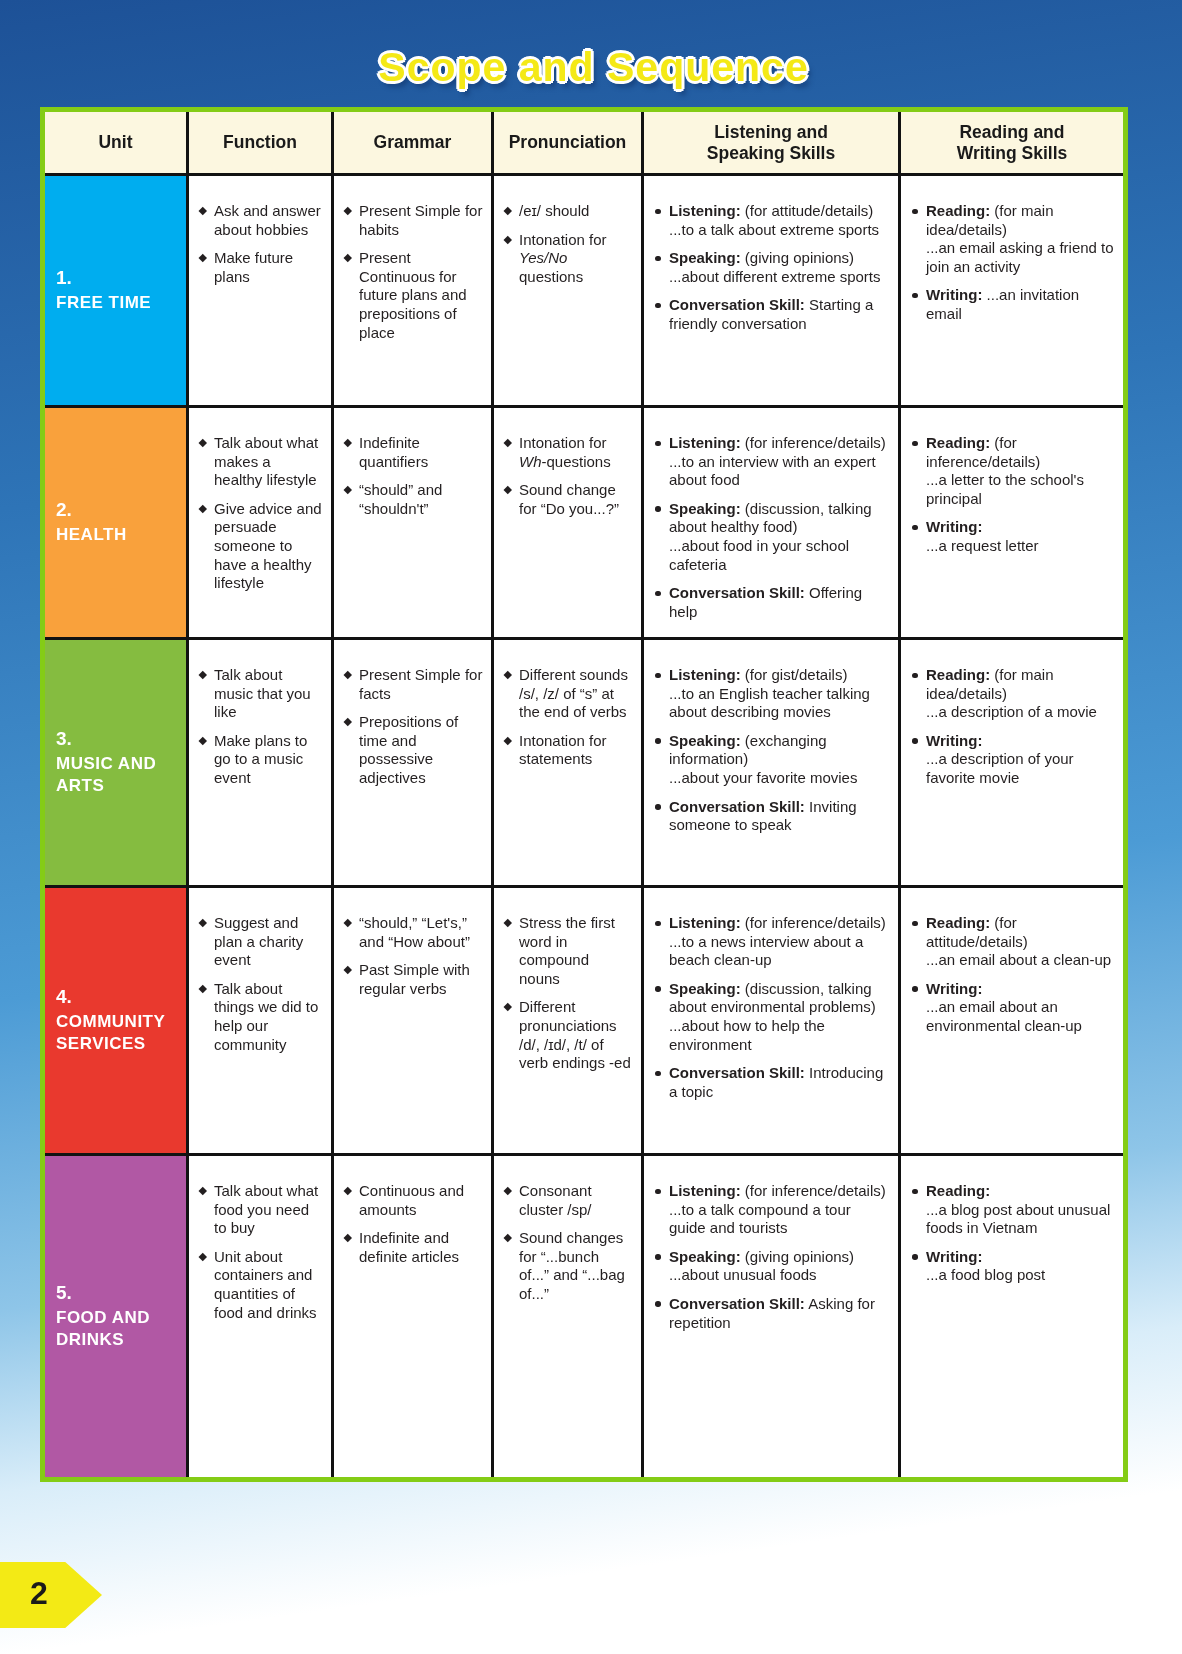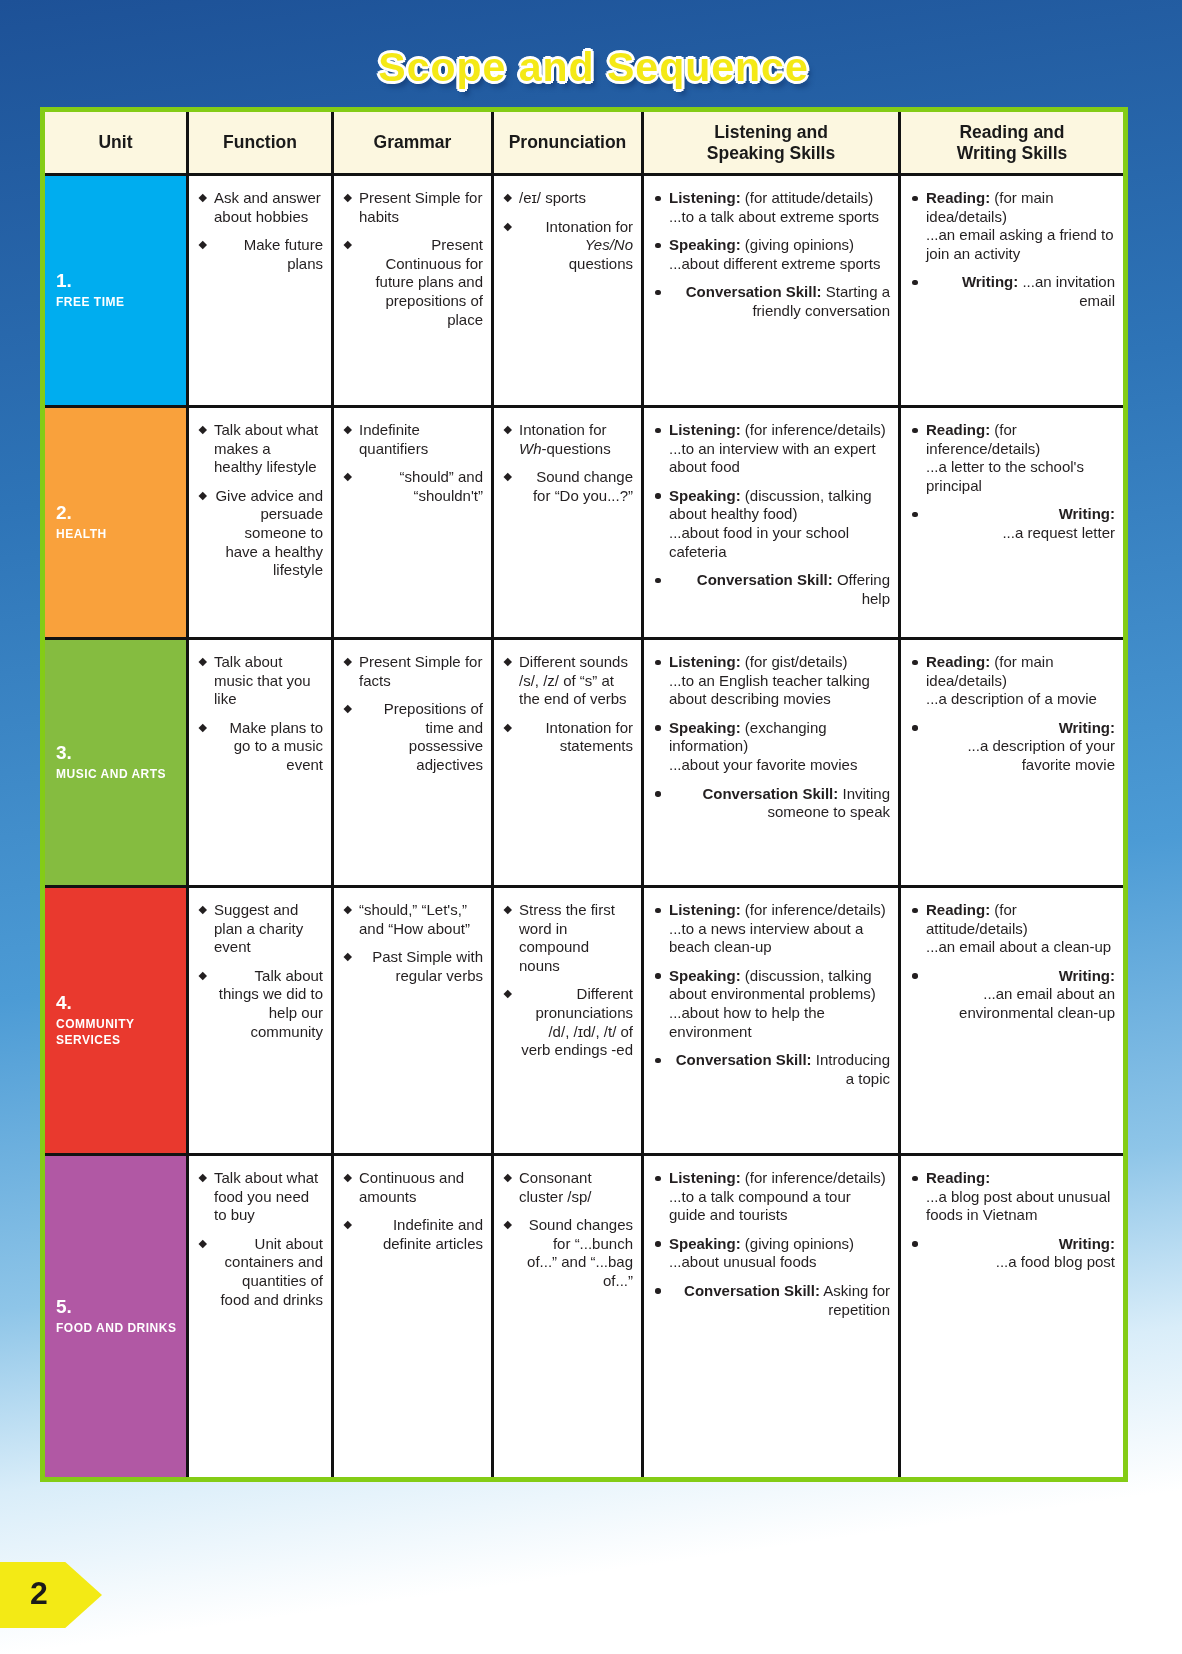--- a/index.html
+++ b/index.html
@@ -31,28 +31,28 @@
   }
   tr.h0 td, tr.h1 td { height:232px; }
   tr.h2 td { height:248px;margin-top:14px; }
   tr.h3 td { height:268px;margin-top:12px; }
   tr.h4 td { height:325px; }
   td.unit {
     vertical-align:middle; padding:10px 8px 10px 11px;
     color:#fff; font-weight:bold;
   }
   .unit-num  { font-size:19px; margin-bottom:3px; }
-  .unit-name { font-size:12px; line-height:1.3; letter-spacing:.5px; }
+  .unit-name { font-size:17px; line-height:1.3; letter-spacing:.5px; }
   td.cell {
-    padding:13px 8px 10px 10px;
+    padding:26px 8px 10px 10px;
     font-size:15px; color:#231f20; line-height:1.24;
   }
   td.cell ul { margin:0; padding:0; list-style:none; }
   td.cell li { position:relative; padding-left:15px; margin-bottom:10px; }
-  td.cell li:last-child { margin-bottom:0;text-align:right; }
+  td.cell li:last-child { margin-bottom:0; }
   ul.diamond > li::before {
     content:""; position:absolute; left:1px; top:6px;
     width:5.5px; height:5.5px; background:#231f20; transform:rotate(45deg);
   }
   ul.dot > li::before {
     content:""; position:absolute; left:1px; top:6.5px;
     width:5.5px; height:5.5px; border-radius:50%; background:#231f20;
   }
   .lbl { font-weight:bold; }
   .txt { white-space:pre-line; }
@@ -105,21 +105,21 @@
           </ul>
         </td>
         <td class="cell">
           <ul class="diamond">
             <li><span class="txt">Present Simple for habits</span></li>
             <li><span class="txt">Present Continuous for future plans and prepositions of place</span></li>
           </ul>
         </td>
         <td class="cell">
           <ul class="diamond">
-            <li><span class="txt">/eɪ/ sports</span></li>
+            <li><span class="txt">/eɪ/ should</span></li>
             <li><span class="txt">Intonation for <i>Yes/No</i> questions</span></li>
           </ul>
         </td>
         <td class="cell">
           <ul class="dot">
             <li><span class="lbl">Listening:</span><span class="txt"> (for attitude/details)
 ...to a talk about extreme sports</span></li>
             <li><span class="lbl">Speaking:</span><span class="txt"> (giving opinions)
 ...about different extreme sports</span></li>
             <li><span class="lbl">Conversation Skill:</span><span class="txt"> Starting a friendly conversation</span></li>

